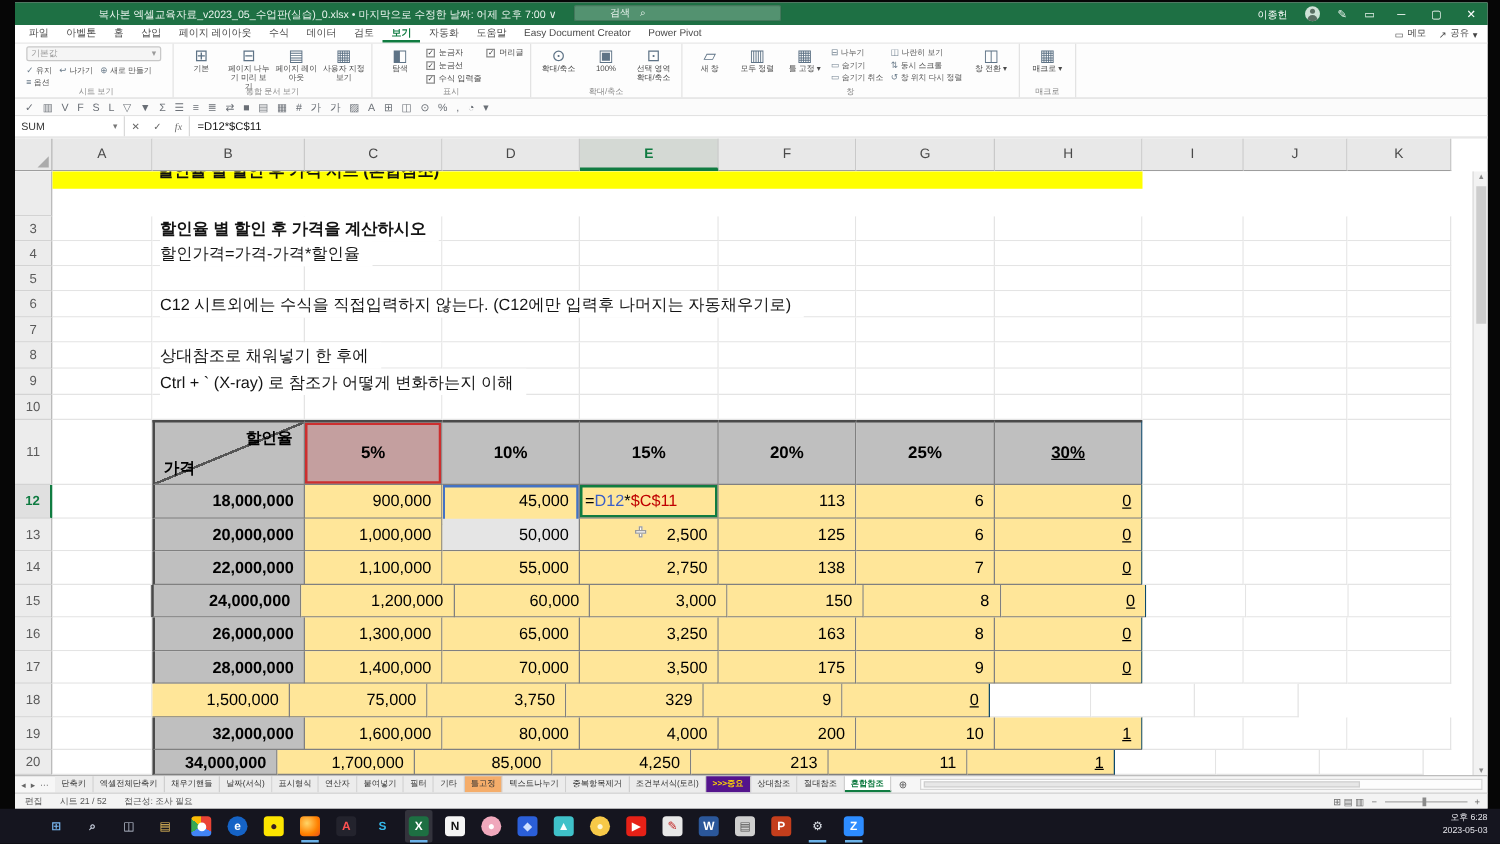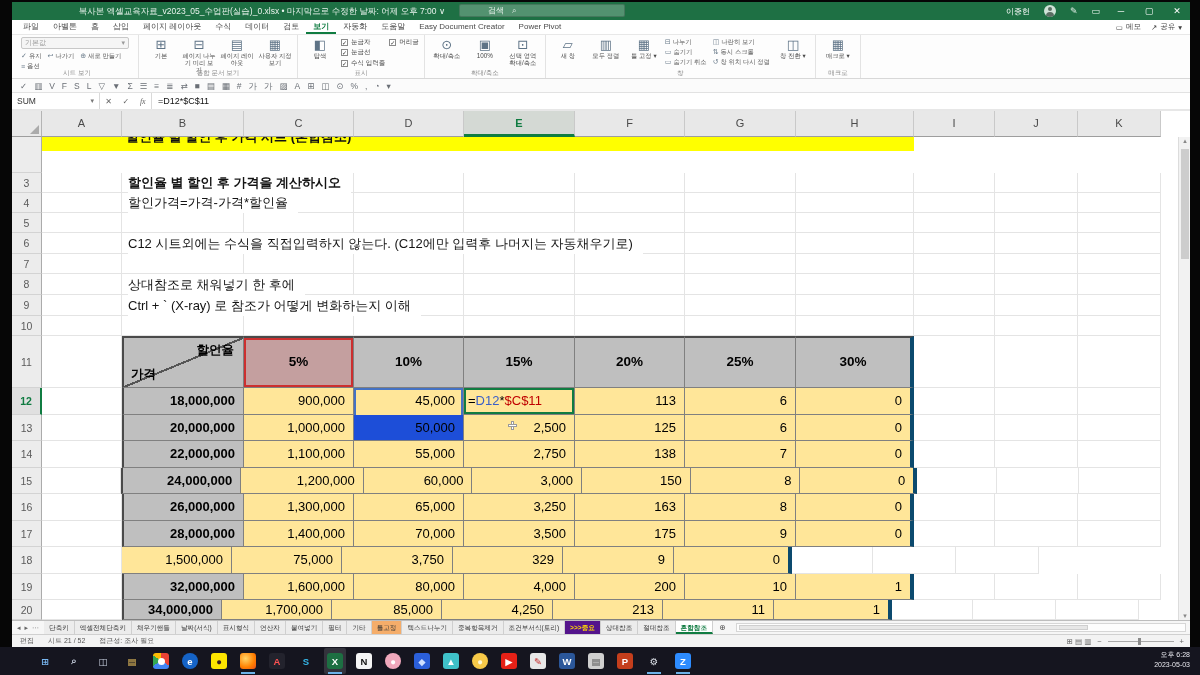--- a/index.html
+++ b/index.html
@@ -89,21 +89,21 @@
     font-size:10.5px; color:#5a5a5a; text-align:center; overflow:hidden; }
   .rowhdr span { display:block; }
   .rowhdr.sel { background:#e0e0e0; color:#0f7b41; font-weight:bold; border-right:2px solid #107c41; }
   .cell { background:#fff; border-right:1px solid #e4e4e4; border-bottom:1px solid #e4e4e4; }
   .row2area { flex:1; position:relative; background:#fff; }
   .ystrip { position:absolute; left:0; top:0; height:14px; width:872px; background:#ffff00; overflow:hidden; }
   .ystrip span { position:absolute; left:84px; top:-9px; font-size:13px; font-weight:bold; color:#111; white-space:nowrap; }
   .tcell { border-right:1px solid #808080; border-bottom:1px solid #808080; font-size:13px; color:#000; }
   .t-top { border-top:2px solid #4a4a4a; }
   .t-left { border-left:2px solid #4a4a4a; }
-  .t-right { border-right:4px solid #0c4a6e; }
+  .t-right { border-right:1px solid #0c4a6e;text-decoration:underline; }
   .hdrcell { background:#bfbfbf; font-weight:bold; text-align:center; font-size:13.5px; }
   .hdr-ref { box-shadow:inset 0 0 0 2px #cc2f2f; }
   .diag { position:relative; background:#bfbfbf;
     background-image:linear-gradient(to bottom right, transparent calc(50% - 1px), #555 calc(50% - 1px), #555 calc(50% + 1px), transparent calc(50% + 1px)); }
   .diag .tr { position:absolute; top:4px; right:9px; font-weight:bold; font-size:12.5px; }
   .diag .bl { position:absolute; bottom:4px; left:7px; font-weight:bold; font-size:12.5px; }
   .pricecell { background:#bfbfbf; font-weight:bold; text-align:right; padding-right:8px; }
   .valcell { background:#ffe699; text-align:right; padding-right:8px; }
   .refblue { box-shadow:inset 0 0 0 2px #4472c4; }
   .editcell { box-shadow:inset 0 0 0 2px #107c41; text-align:left; padding-left:4px; }
@@ -592,21 +592,21 @@
             <div class="cell" style="width: 83px; height: 27px;"></div>
             <div class="cell" style="width: 83px; height: 27px;"></div>
           </div>
           <div class="grid-row" style="height: 26px;">
             <div class="rowhdr" style="height: 26px;">
               <span style="line-height: 26px;">13</span>
             </div>
             <div class="cell" style="width: 80px; height: 26px;"></div>
             <div class="tcell pricecell t-left" style="background: rgb(191, 191, 191); line-height: 25px; width: 122px; height: 26px;">20,000,000</div>
             <div class="tcell valcell" style="background: rgb(255, 230, 153); line-height: 25px; width: 110px; height: 26px;">1,000,000</div>
-            <div class="tcell valcell" style="background: #1d4ed8; line-height: 25px; width: 110px; height: 26px;">50,000</div>
+            <div class="tcell valcell" style="background: #e5e5e5; line-height: 25px; width: 110px; height: 26px;">50,000</div>
             <div class="tcell valcell" style="background: rgb(255, 230, 153); line-height: 25px; width: 111px; height: 26px;">2,500</div>
             <div class="tcell valcell" style="background: rgb(255, 230, 153); line-height: 25px; width: 110px; height: 26px;">125</div>
             <div class="tcell valcell" style="background: rgb(255, 230, 153); line-height: 25px; width: 111px; height: 26px;">6</div>
             <div class="tcell valcell t-right" style="background: rgb(255, 230, 153); line-height: 25px; width: 118px; height: 26px;">0</div>
             <div class="cell" style="width: 81px; height: 26px;"></div>
             <div class="cell" style="width: 83px; height: 26px;"></div>
             <div class="cell" style="width: 83px; height: 26px;"></div>
           </div>
           <div class="grid-row" style="height: 27px;">
             <div class="rowhdr" style="height: 27px;">

